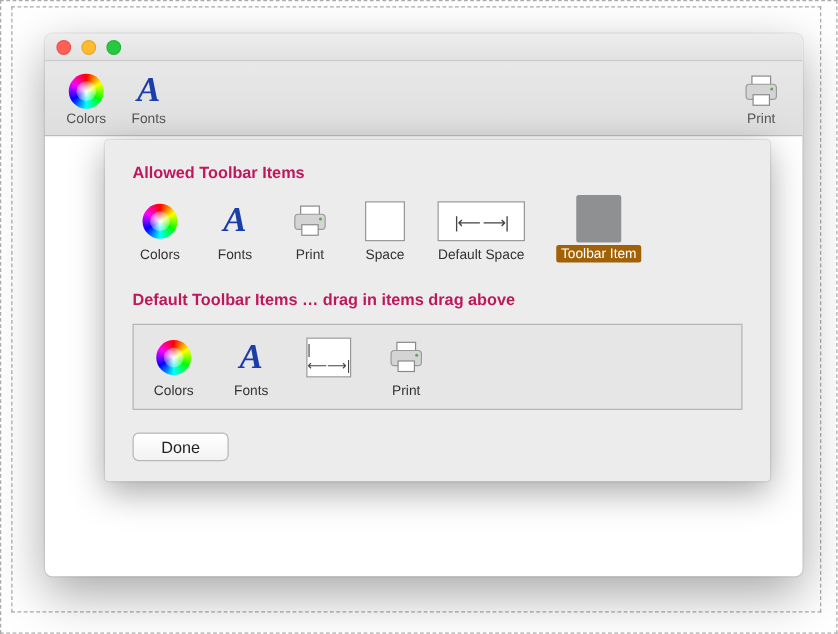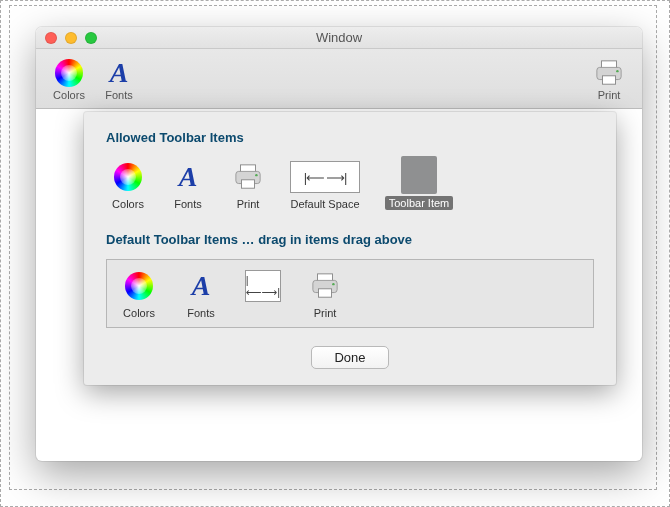--- a/index.html
+++ b/index.html
@@ -85,21 +85,21 @@
     top: 85px;
     width: 532px;
     background: #ececec;
     border-radius: 3px;
     box-shadow: 0 8px 28px rgba(0,0,0,0.35), 0 0 0 1px rgba(0,0,0,0.08);
     padding: 18px 22px 16px;
   }
   .section-title {
     font-size: 13px;
     font-weight: 600;
-    color: #0c4a6e;
+    color: #be185d;
     margin-bottom: 12px;
   }
   .allowed-row {
     display: flex;
     gap: 16px;
     margin-bottom: 22px;
     align-items: flex-end;
   }
   .pal-item {
     display: flex;
@@ -117,37 +117,37 @@
   .pal-item.wide { min-width: 78px; }
   .pal-item.selected .sel-bg {
     background: #8f9091;
   }
   .sel-bg {
     width: 38px; height: 38px;
     display:flex; align-items:center; justify-content:center;
     border-radius: 2px;
   }
   .label-sel {
-    background: #737373;
+    background: #a16207;
     color: #fff;
     padding: 1px 4px;
     border-radius: 2px;
   }
   .default-box {
     border: 1px solid #b6b6b6;
     background: #e6e6e6;
     padding: 8px 10px;
     display: flex;
     align-items: flex-end;
     gap: 18px;
     margin-bottom: 18px;
   }
   .done-row {
     display: flex;
-    justify-content: center;
+    justify-content: flex-start;
   }
   .btn-done {
     background: linear-gradient(#ffffff, #f2f2f2);
     border: 1px solid #b9b9b9;
     border-radius: 5px;
     font-size: 13px;
     padding: 3px 22px;
     color: #222;
     cursor: default;
   }
@@ -207,21 +207,20 @@
 <div class="inner-frame"></div>
 
 <div class="window">
 
   <div class="titlebar">
     <div class="traffic">
       <div class="tl red"></div>
       <div class="tl yellow"></div>
       <div class="tl green"></div>
     </div>
-    <div class="win-title">Window</div>
   </div>
 
   <div class="toolbar">
     <div class="toolbar-item">
       <div class="icon-wrap">
           <div class="color-wheel"></div>
         </div>
       <span>Colors</span>
     </div>
     <div class="toolbar-item">
@@ -264,20 +263,26 @@
         <div class="icon-box">
           <svg class="printer-svg" viewBox="0 0 32 30">
             <rect x="8" y="2" width="16" height="8" fill="#fff" stroke="#888" stroke-width="1"></rect>
             <rect x="3" y="9" width="26" height="13" rx="3" fill="#d4d4d4" stroke="#999" stroke-width="1"></rect>
             <rect x="9" y="18" width="14" height="9" fill="#fff" stroke="#888" stroke-width="1"></rect>
             <circle cx="25" cy="13" r="1.3" fill="#5a5"></circle>
           </svg>
         </div>
         <span>Print</span>
       </div>
+      <div class="pal-item">
+        <div class="icon-box">
+            <div class="space-box"></div>
+          </div>
+        <span>Space</span>
+      </div>
       <div class="pal-item wide">
         <div class="icon-box" style="width:76px;">
           <div class="flex-space-box">|⟵ ⟶|</div>
         </div>
         <span>Default Space</span>
       </div>
       <div class="pal-item selected" style="min-width:78px;">
         <div class="icon-box">
             <div class="sel-bg"></div>
           </div>

